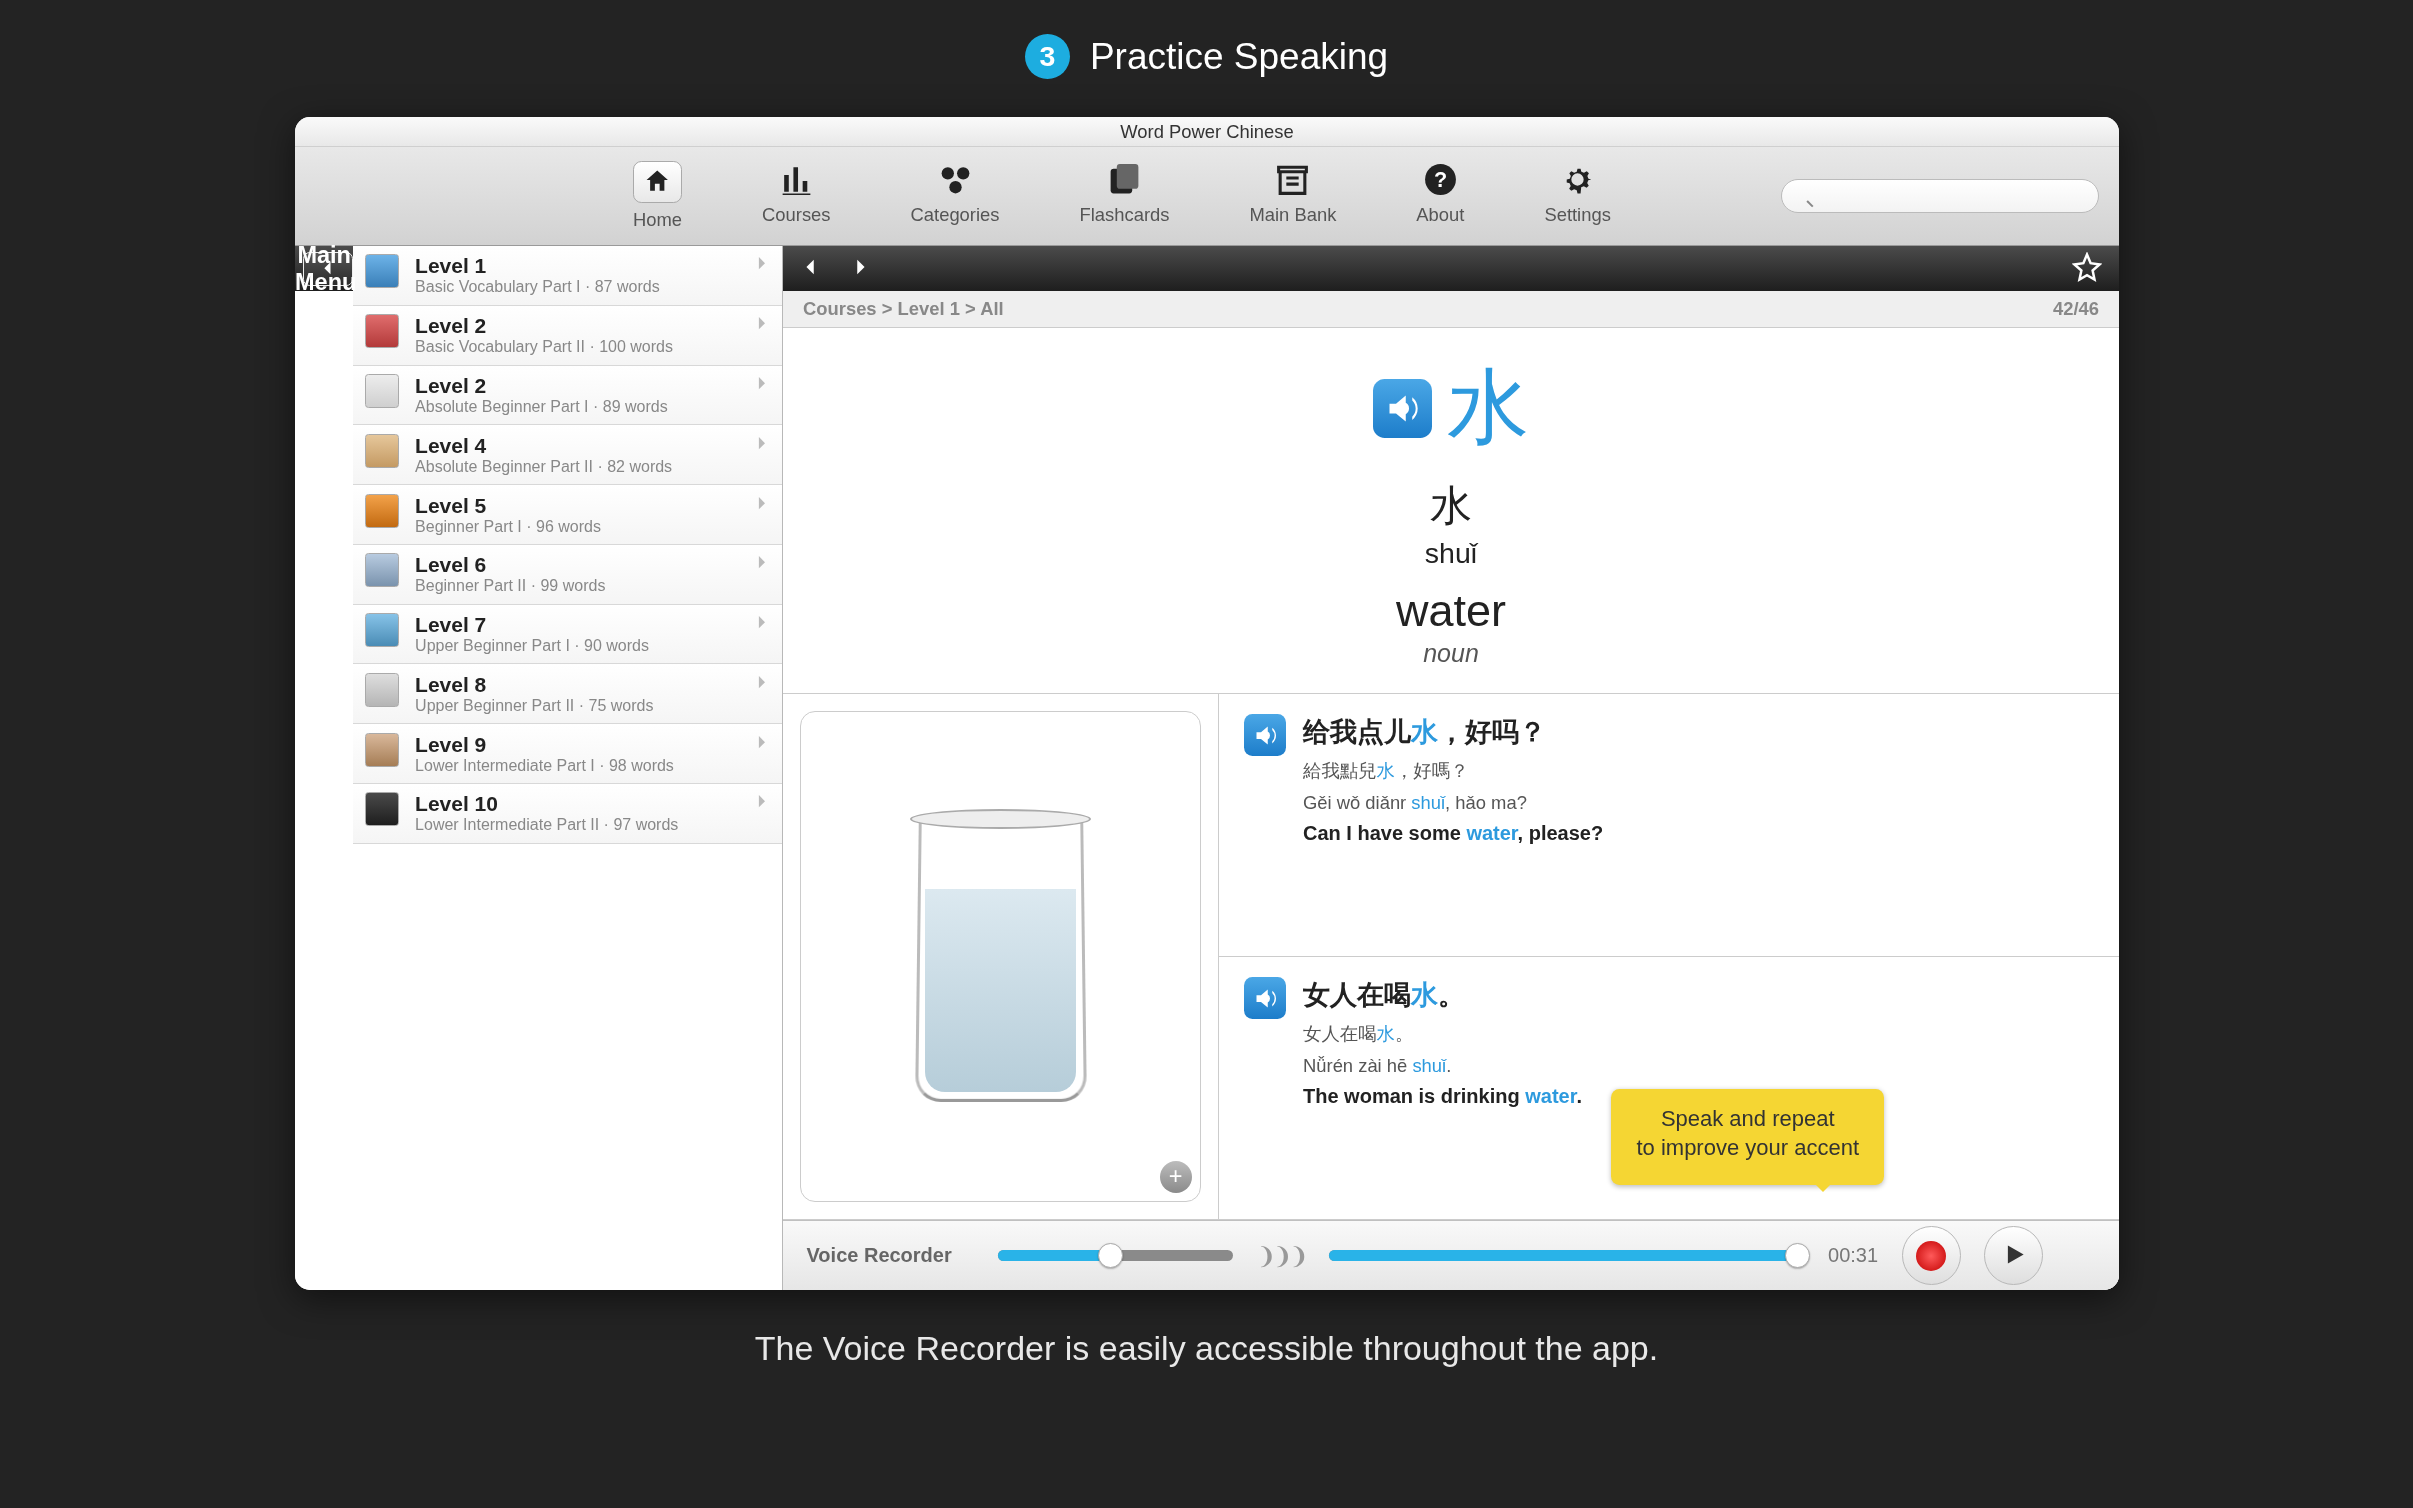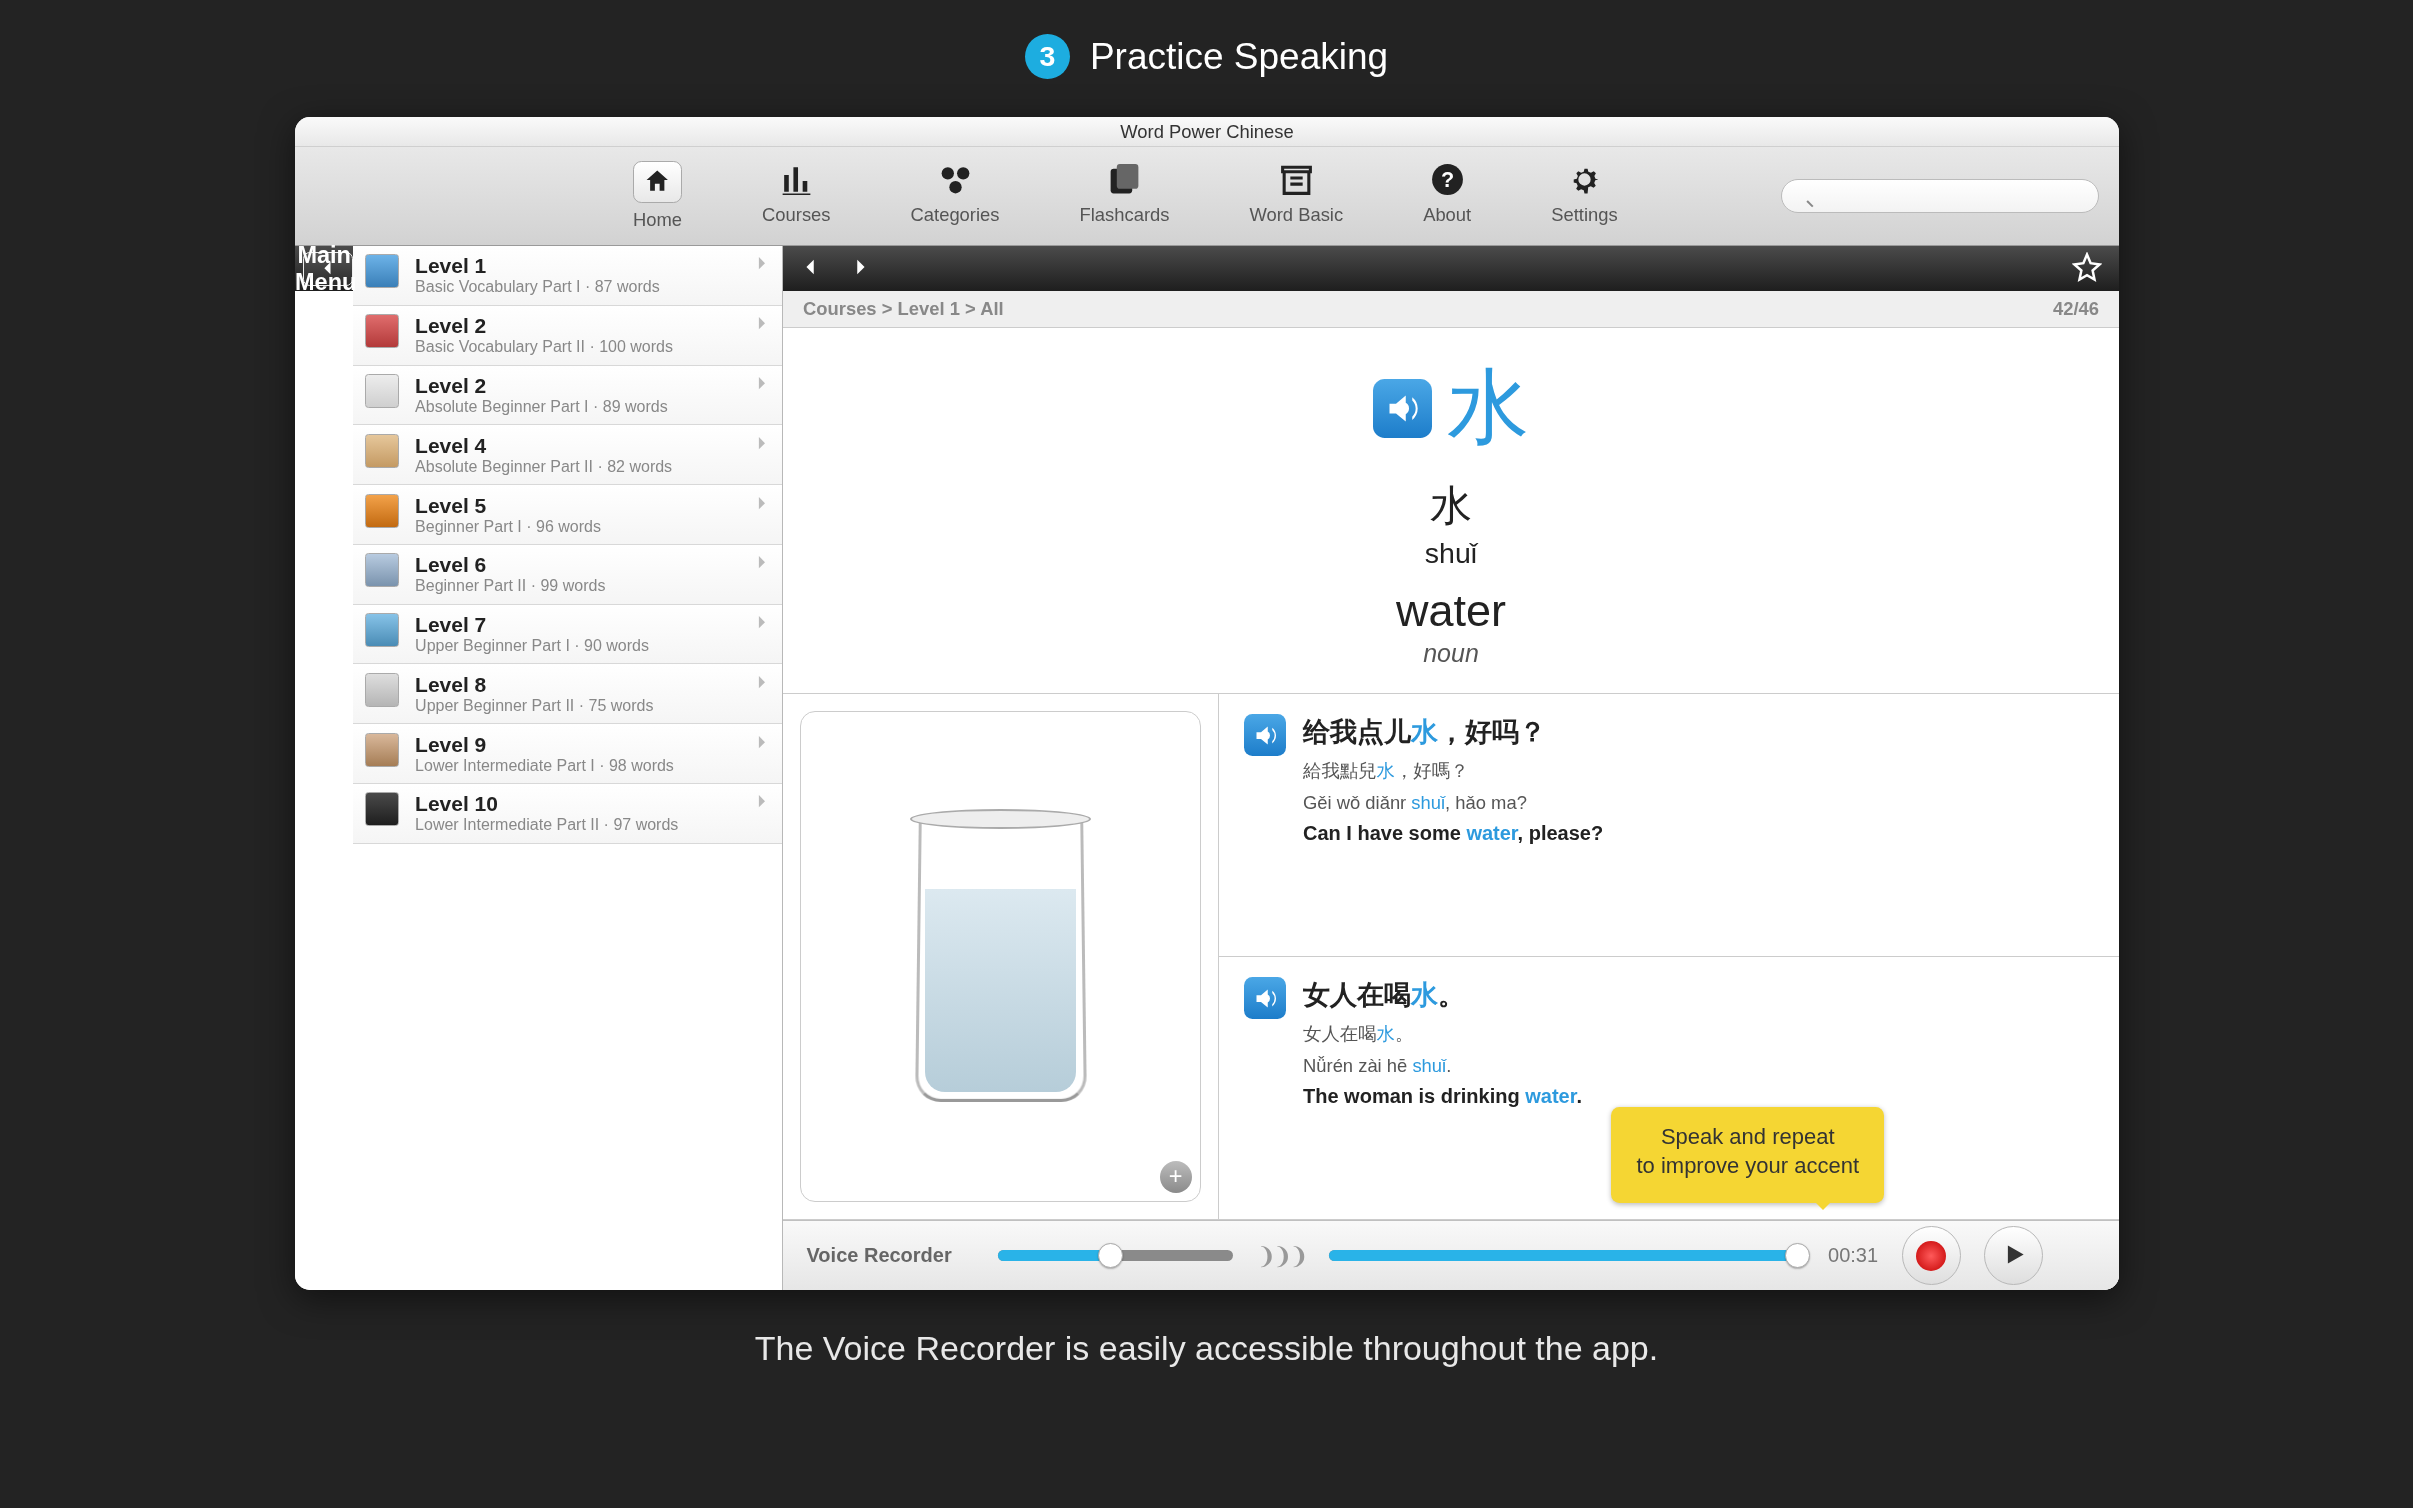--- a/index.html
+++ b/index.html
@@ -87,21 +87,21 @@
 .track{position:relative;width:235px;height:11.7px;background:#8a8a8a;border-radius:5.9px;}
 .track .fill{position:absolute;left:0;top:0;bottom:0;background:#29b3e8;border-radius:5.9px;}
 .track .knob{position:absolute;top:-6.7px;width:25px;height:25px;border-radius:50%;background:#fff;border:0.8px solid #aaa;box-shadow:0 0.8px 1.7px rgba(0,0,0,.3);}
 .sound-waves{color:#999;font-size:23.5px;letter-spacing:-3.4px;}
 .track2{width:469px;}
 .vr-time{font-size:20px;color:#777;margin-left:6.7px;}
 .circle-btn{width:59px;height:59px;border-radius:50%;background:linear-gradient(#fff,#dedede);border:0.8px solid #b8b8b8;display:flex;align-items:center;justify-content:center;cursor:pointer;}
 .rec-dot{width:30px;height:30px;border-radius:50%;background:radial-gradient(#ff5a5a,#c20000);}
 .play-tri svg{width:27px;height:27px;fill:#333;}
 
-.callout{position:absolute;right:235px;bottom:87px;background:#f5d633;padding:15px 25px 22px;border-radius:8.4px;font-size:22px;color:#333;text-align:center;line-height:1.35;box-shadow:0 1.7px 5px rgba(0,0,0,.25);}
+.callout{position:absolute;right:235px;bottom:105px;background:#f5d633;padding:15px 25px 22px;border-radius:8.4px;font-size:22px;color:#333;text-align:center;line-height:1.35;box-shadow:0 1.7px 5px rgba(0,0,0,.25);}
 .callout::after{content:"";position:absolute;bottom:-18.4px;right:50px;border:11.7px solid transparent;border-top-color:#f5d633;}
 
 .footer-copy{position:absolute;left:0;right:0;top:1324px;text-align:center;color:#e8e8e8;font-size:34px;line-height:1.45;}
 
 .lt1{background:linear-gradient(#6db3e8,#3a7fb8);}
 .lt2{background:linear-gradient(#e06d6d,#b33a3a);}
 .lt3{background:linear-gradient(#ededed,#cfcfcf);}
 .lt4{background:linear-gradient(#e6c79b,#c49a63);}
 .lt5{background:linear-gradient(#f3a24a,#c26a11);}
 .lt6{background:linear-gradient(#b8cbe0,#7a93ad);}
@@ -158,21 +158,21 @@
               </svg>
             </div>
           <div class="lbl">Flashcards</div>
         </div>
         <div class="tbtn">
           <div class="ico">
               <svg viewBox="0 0 24 24">
                 <path d="M4 7h16v14H4zM3 4h18v3H3zM8 11h8M8 15h8" stroke="#222" stroke-width="2" fill="none"></path>
               </svg>
             </div>
-          <div class="lbl">Word Basic</div>
+          <div class="lbl">Main Bank</div>
         </div>
         <div class="tbtn">
           <div class="ico">
               <svg viewBox="0 0 24 24">
                 <circle cx="12" cy="12" r="10"></circle>
                 <text x="12" y="17" text-anchor="middle" font-size="14" fill="#fff" font-weight="bold">?</text>
               </svg>
             </div>
           <div class="lbl">About</div>
         </div>

